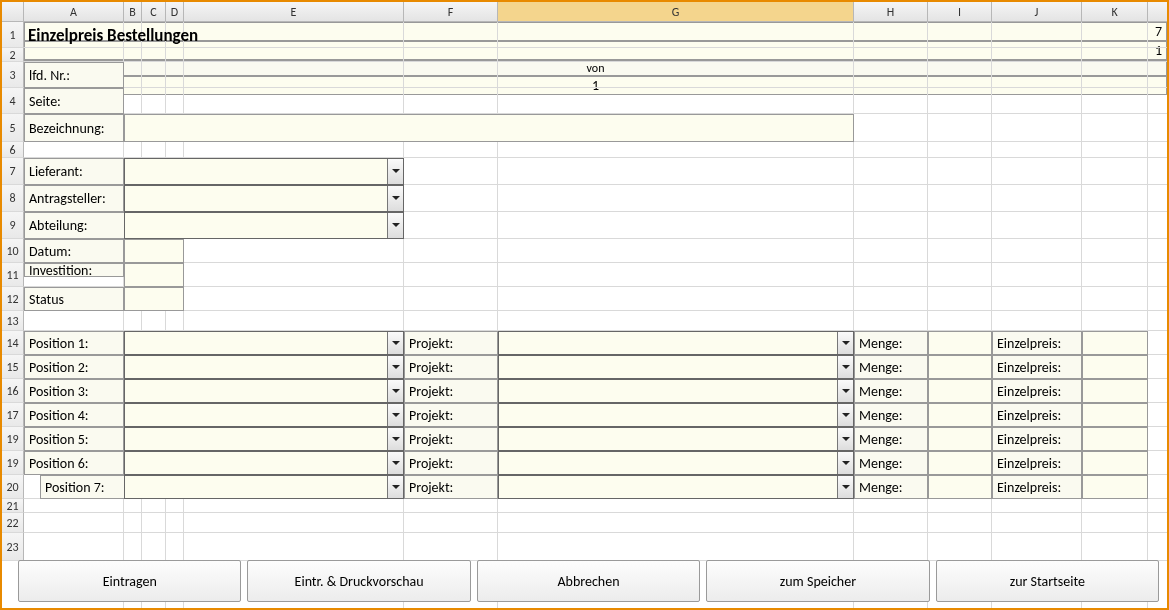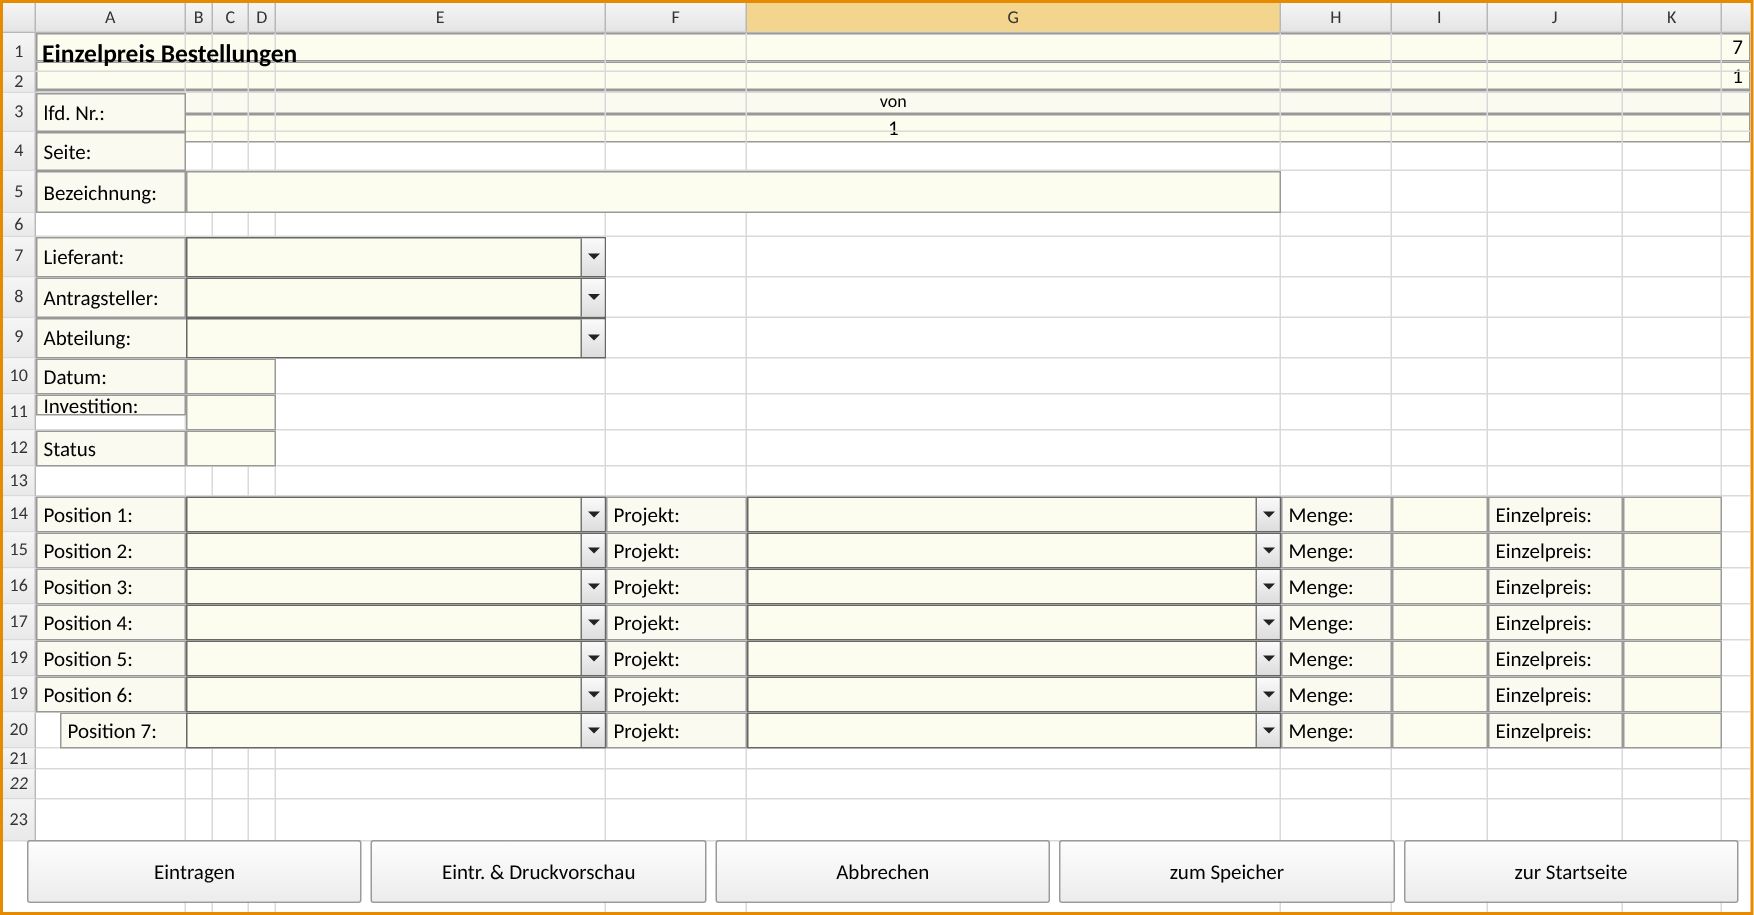--- a/index.html
+++ b/index.html
@@ -138,21 +138,21 @@
     <div style="height: 24px;">12</div>
     <div style="height: 20px;">13</div>
     <div style="height: 24px;">14</div>
     <div style="height: 24px;">15</div>
     <div style="height: 24px;">16</div>
     <div style="height: 24px;">17</div>
     <div style="height: 24px;">19</div>
     <div style="height: 24px;">19</div>
     <div style="height: 24px;">20</div>
     <div style="height: 14px;">21</div>
-    <div style="height: 20px; font-style: italic;">22</div>
+    <div style="height: 20px;">22</div>
     <div style="height: 28px;">23</div>
   </div>
 
 <div class="sheet" id="sheet">
     <div style="position: absolute; top: 0px; bottom: 0px; left: 99px; width: 1px; background: rgb(217, 217, 217);"></div>
     <div style="position: absolute; top: 0px; bottom: 0px; left: 117px; width: 1px; background: rgb(217, 217, 217);"></div>
     <div style="position: absolute; top: 0px; bottom: 0px; left: 141px; width: 1px; background: rgb(217, 217, 217);"></div>
     <div style="position: absolute; top: 0px; bottom: 0px; left: 159px; width: 1px; background: rgb(217, 217, 217);"></div>
     <div style="position: absolute; top: 0px; bottom: 0px; left: 379px; width: 1px; background: rgb(217, 217, 217);"></div>
     <div style="position: absolute; top: 0px; bottom: 0px; left: 473px; width: 1px; background: rgb(217, 217, 217);"></div>

